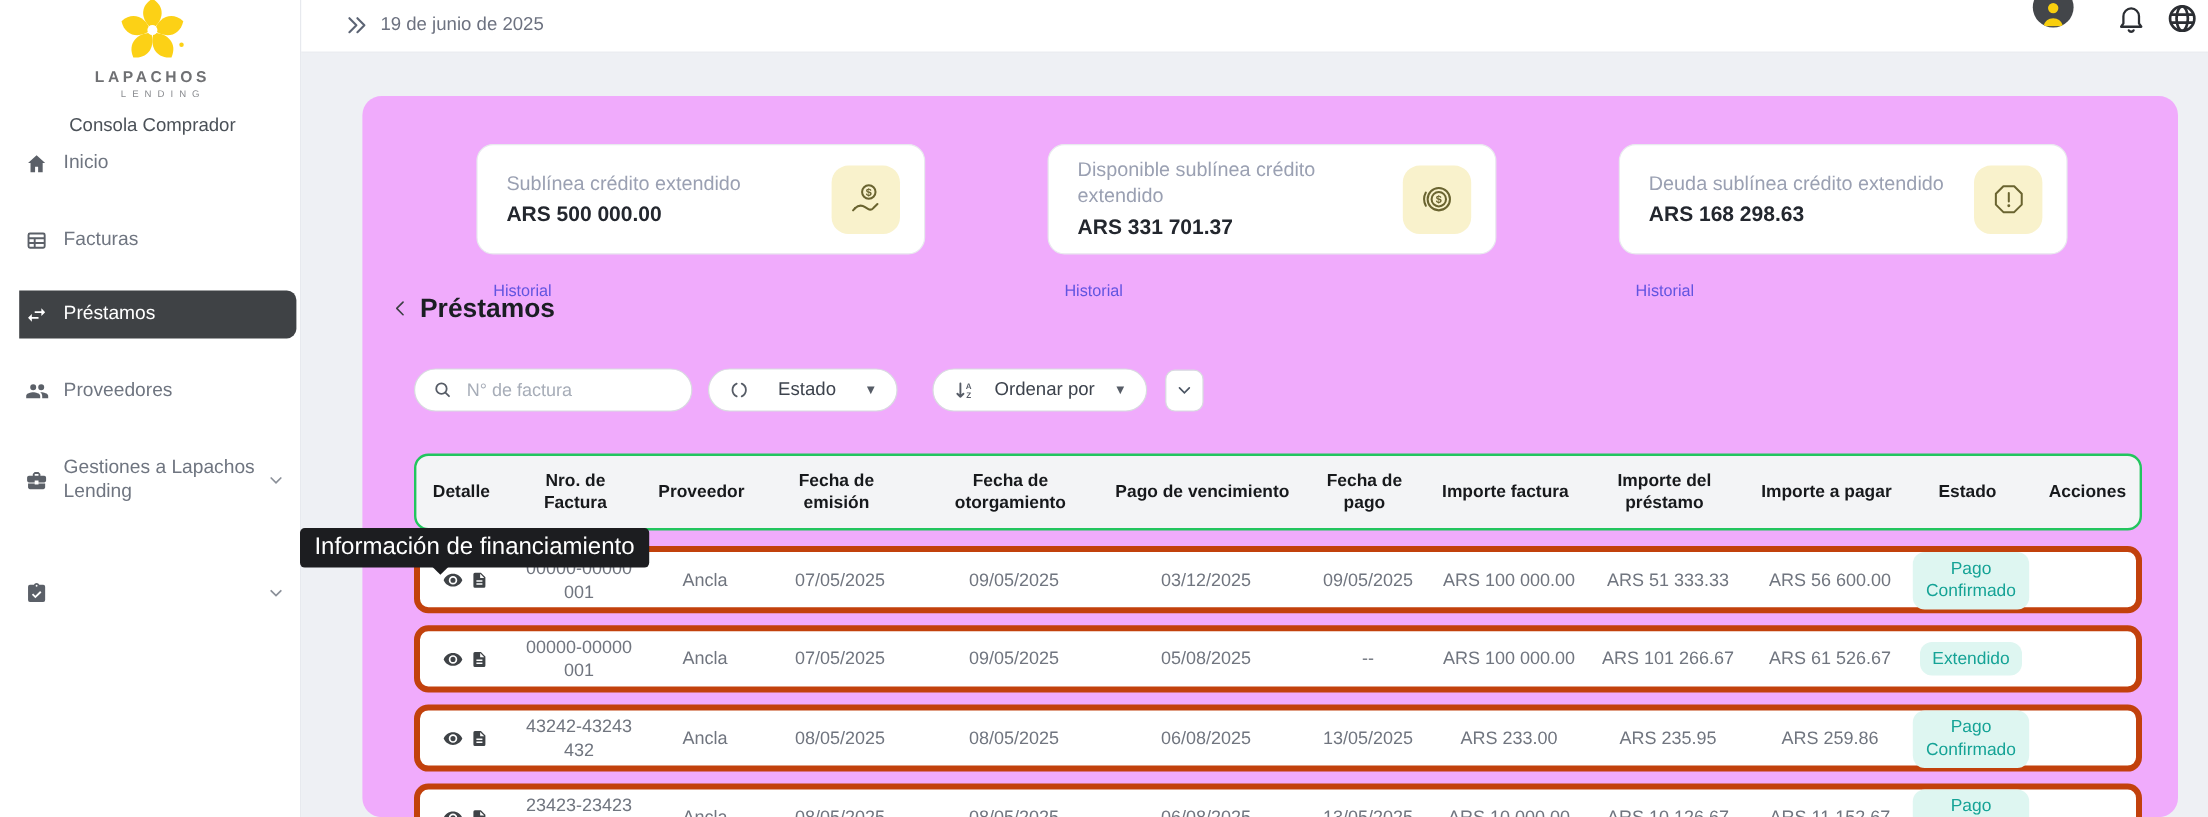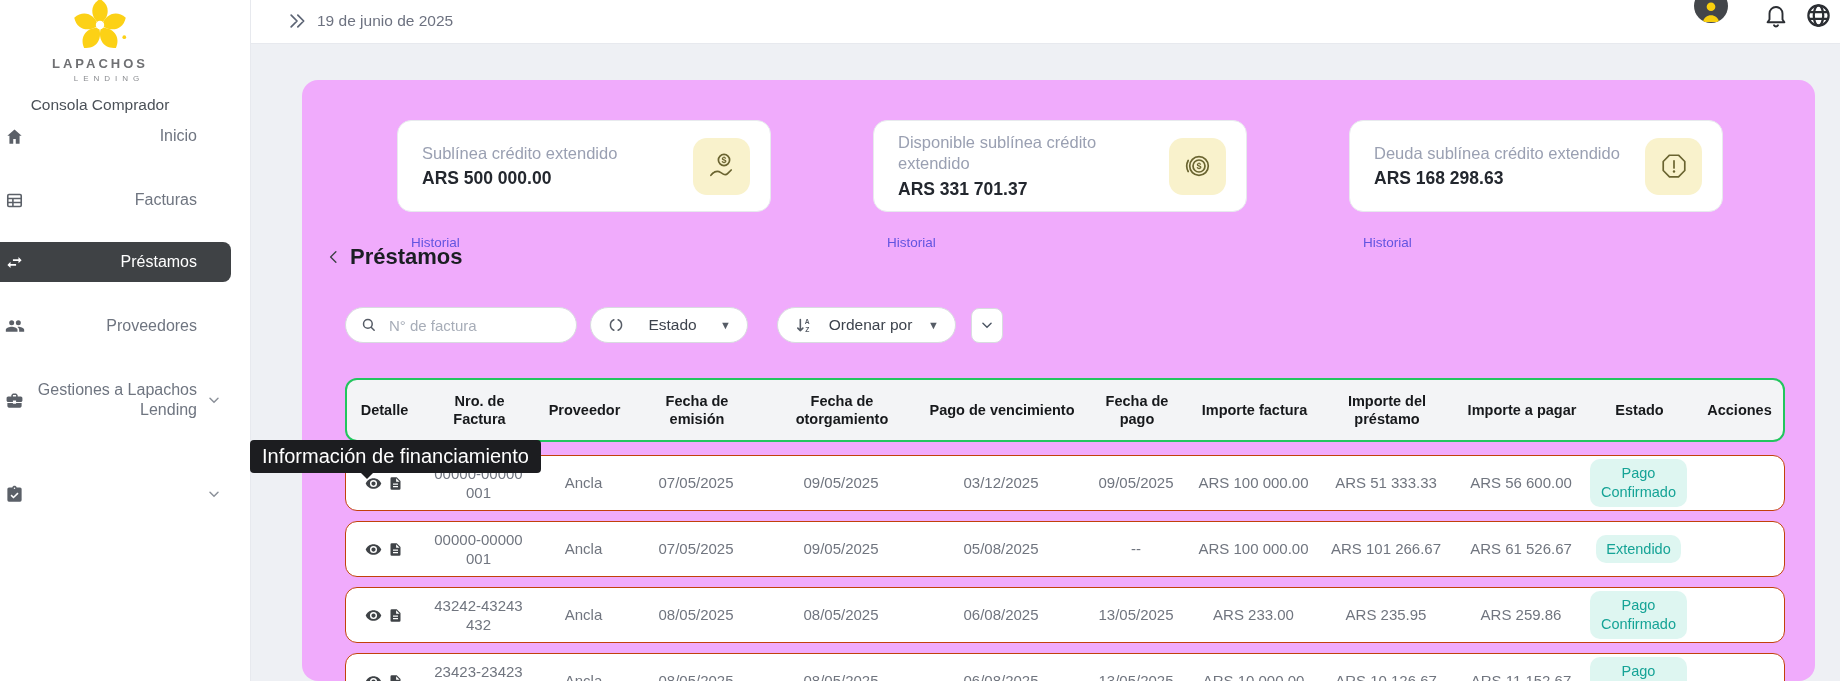--- a/index.html
+++ b/index.html
@@ -3,27 +3,27 @@
 <meta charset="utf-8">
 <style>
   html,body{margin:0;padding:0;width:1840px;height:681px;overflow:hidden;
     background:#eef0f4;font-family:"Liberation Sans","DejaVu Sans",sans-serif;
     -webkit-font-smoothing:antialiased;}
   svg{display:block;}
 
   
   #sidebar{position:absolute;left:0;top:0;width:250px;height:681px;background:#fff;
     border-right:1px solid #e7e9ee;z-index:6;}
-  #logo-wrap{position:absolute;left:0;top:0;width:200px;text-align:center;}
+  #logo-wrap{position:absolute;left:0;top:0;width:200px;text-align:center;padding-left:27px;}
   #flower{margin:0 auto;}
   .logo-title{font-size:13px;font-weight:700;letter-spacing:3px;color:#6f7073;margin-top:2px;}
   .logo-sub{font-size:8px;letter-spacing:5px;color:#8a8c90;margin-top:3px;margin-left:18px;}
   .console-label{font-size:15.5px;color:#4b5158;margin-top:13px;}
-  .nav-item{position:absolute;left:0;width:250px;height:40px;display:flex;align-items:center;
-    color:#6f7580;cursor:pointer;text-align:right;}
+  .nav-item{position:absolute;left:16px;width:250px;height:40px;display:flex;align-items:center;
+    color:#6f7580;cursor:pointer;}
   .nav-item .ic{width:20px;margin-left:5px;flex:0 0 auto;color:#5b6068;}
   .nav-item .lbl{margin-left:12px;font-size:16px;line-height:1.25;width:160px;}
   .nav-item.active{width:231px;background:var(--active-bg,#3f4245);border-radius:0 8px 8px 0;
     color:#fff;}
   .nav-item.active .ic{color:#fff;}
   .nav-item .chev{position:absolute;right:28px;color:#8b9099;}
   .nav-tall{height:56px;}
 
   
   #topbar{position:absolute;left:250px;top:0;width:1590px;height:43px;background:#fff;
@@ -73,21 +73,21 @@
     background:#fff;display:flex;align-items:center;justify-content:center;color:#4b5563;cursor:pointer;}
 
   
   .tgrid{display:grid;grid-template-columns:75px 115px 95px 130px 160px 160px 110px 125px 140px 130px 105px 95px;
     align-items:center;}
   #thead{position:absolute;left:43px;top:298px;width:1440px;height:64px;background:#f3f4f6;
     border:2px solid #22c55e;border-radius:12px;box-sizing:border-box;}
   #thead .th{font-size:14.5px;font-weight:700;color:#17191c;text-align:center;line-height:1.25;
     padding:0 6px;}
   #rows{position:absolute;left:43px;top:375px;width:1440px;}
-  .trow{height:56px;border:1px solid #c2410c;border-radius:12px;background:#fff;margin-bottom:10px;
+  .trow{height:56px;border:5px solid #c2410c;border-radius:12px;background:#fff;margin-bottom:10px;
     box-sizing:border-box;}
   .cell{font-size:15px;color:#70757f;text-align:center;line-height:1.3;padding:0 4px;}
   .cell-detalle{display:flex;align-items:center;justify-content:center;gap:6px;color:#3f4347;}
   .cell-invoice .inv{display:inline-block;max-width:92px;word-break:break-all;}
   .badge{display:inline-block;background:var(--badge-bg,#def6f1);color:var(--badge-text,#15a396);
     font-size:14.5px;border-radius:10px;padding:5px 10px;line-height:1.3;max-width:96px;}
   .icon-btn{cursor:pointer;display:inline-flex;}
 
   
   #tooltip{position:absolute;left:250px;top:440px;z-index:30;background:var(--tooltip-bg,#1c1d20);

